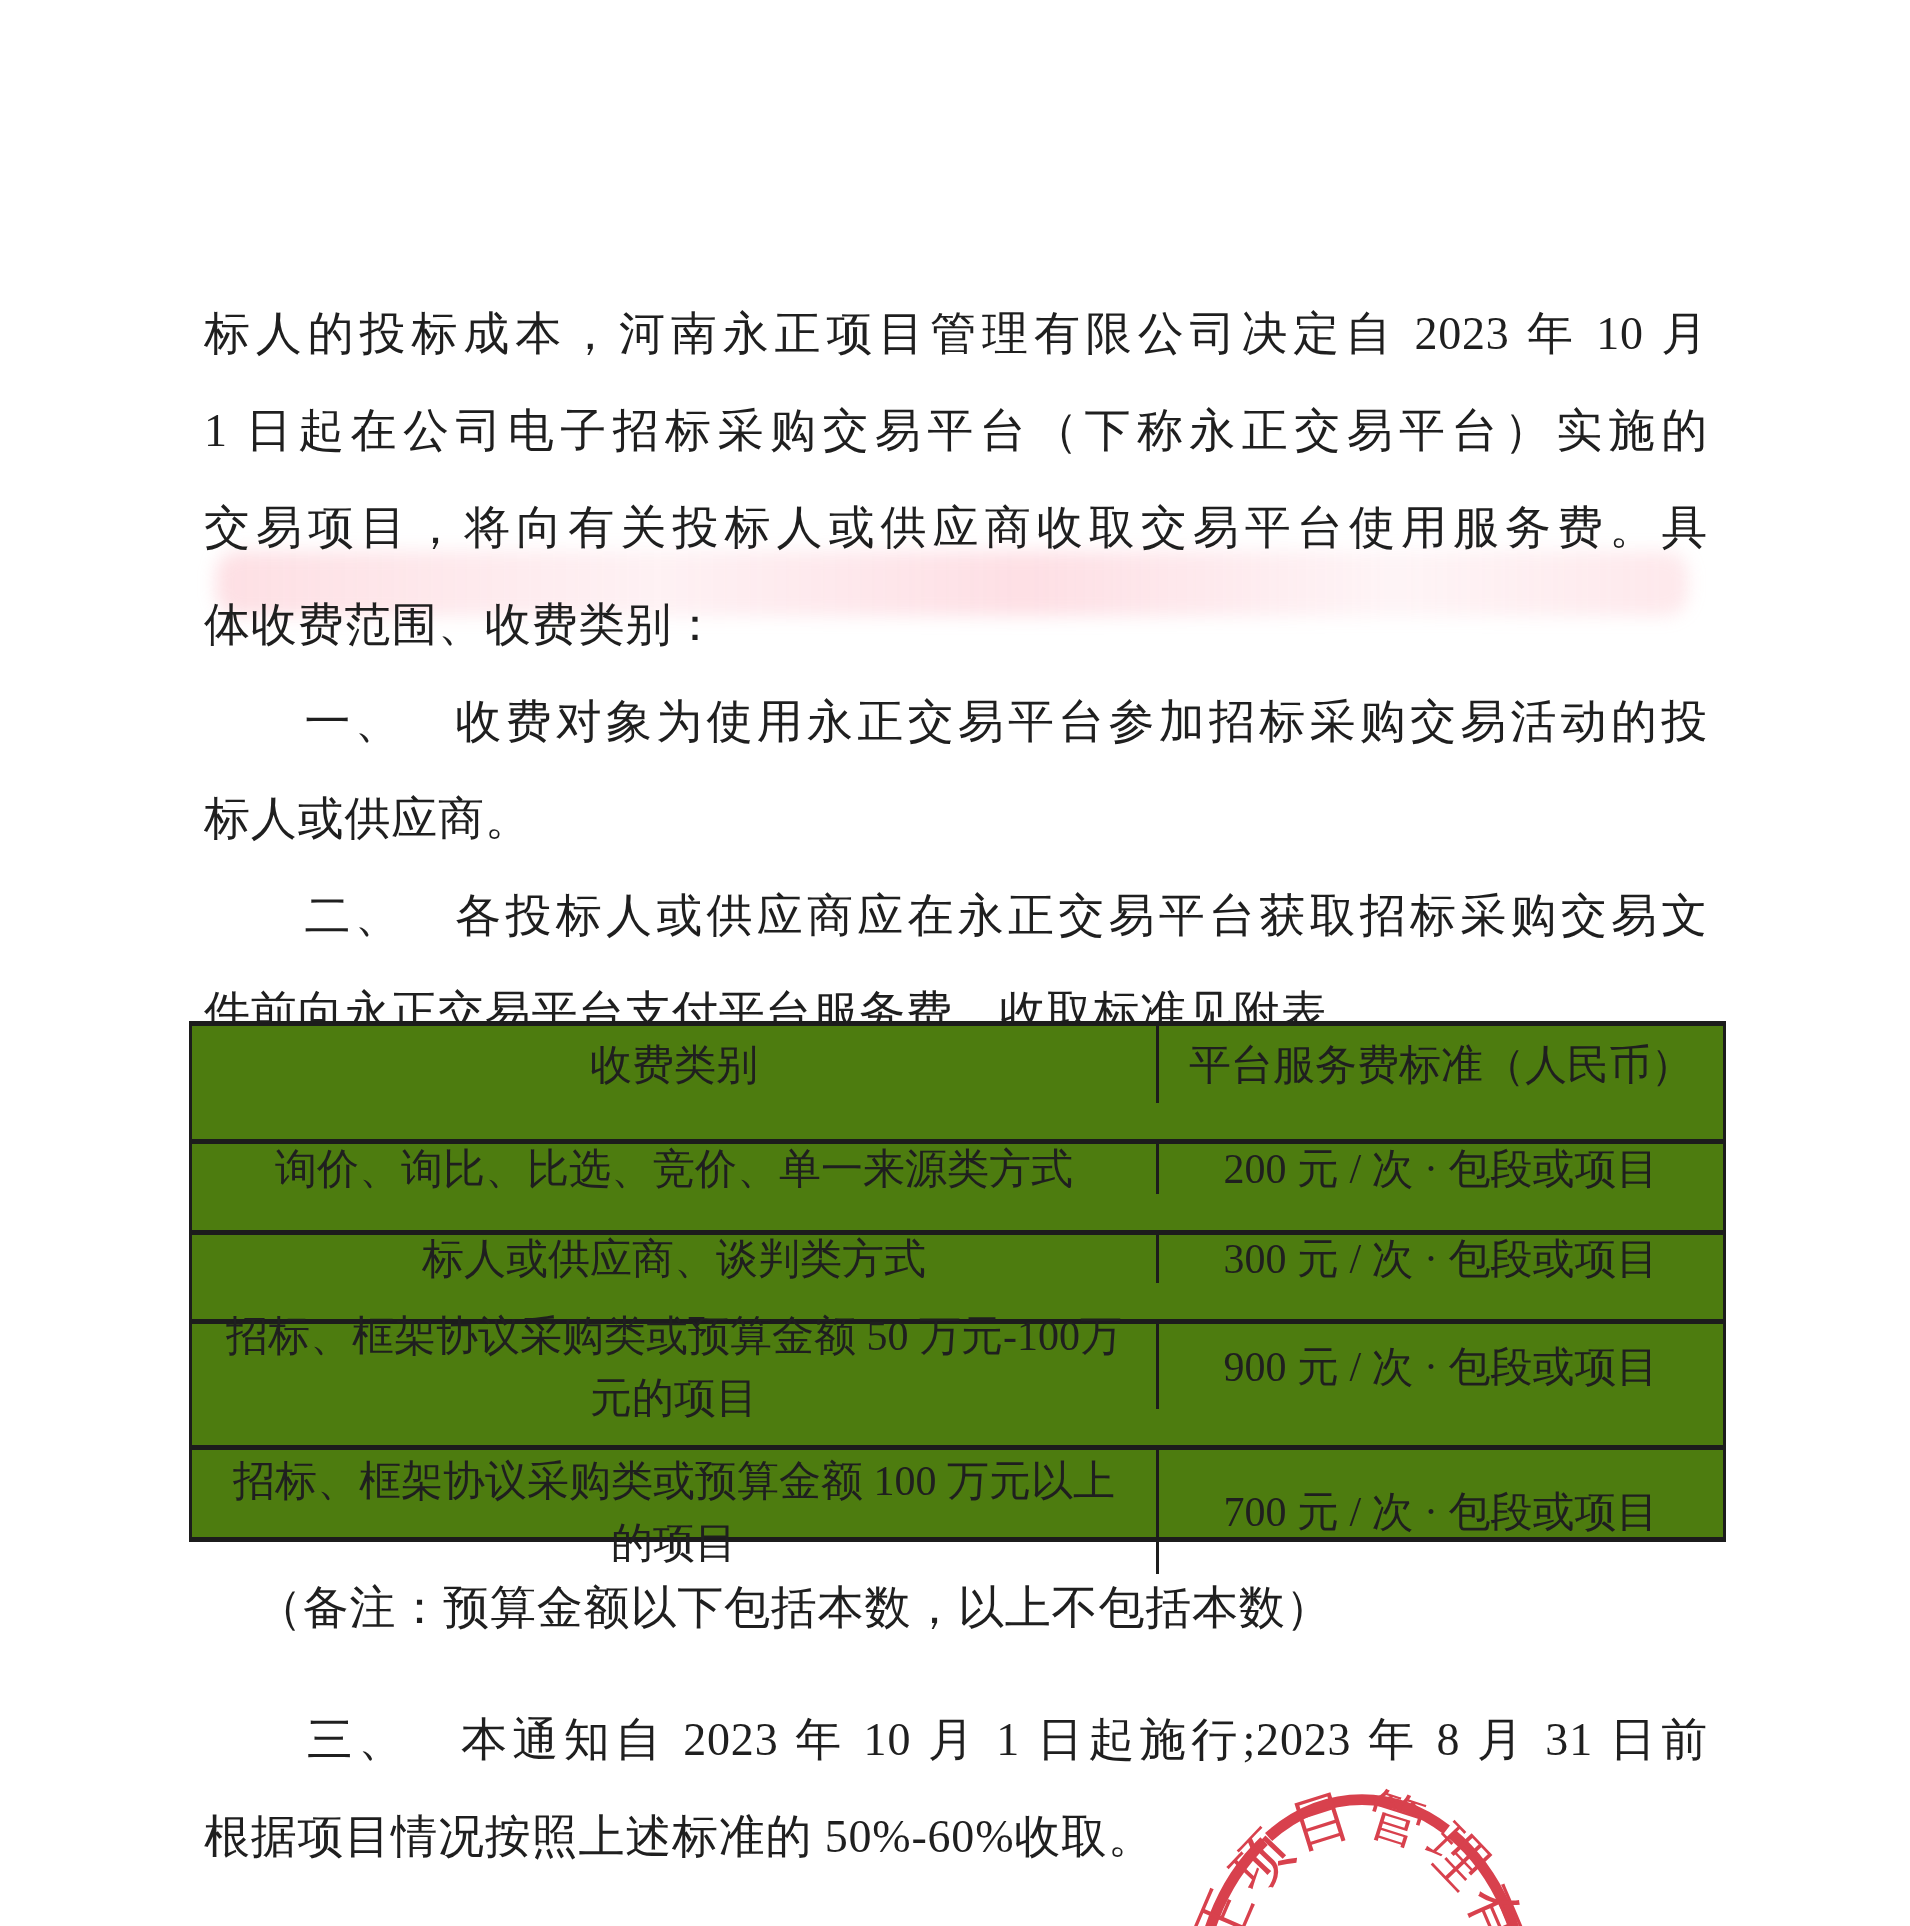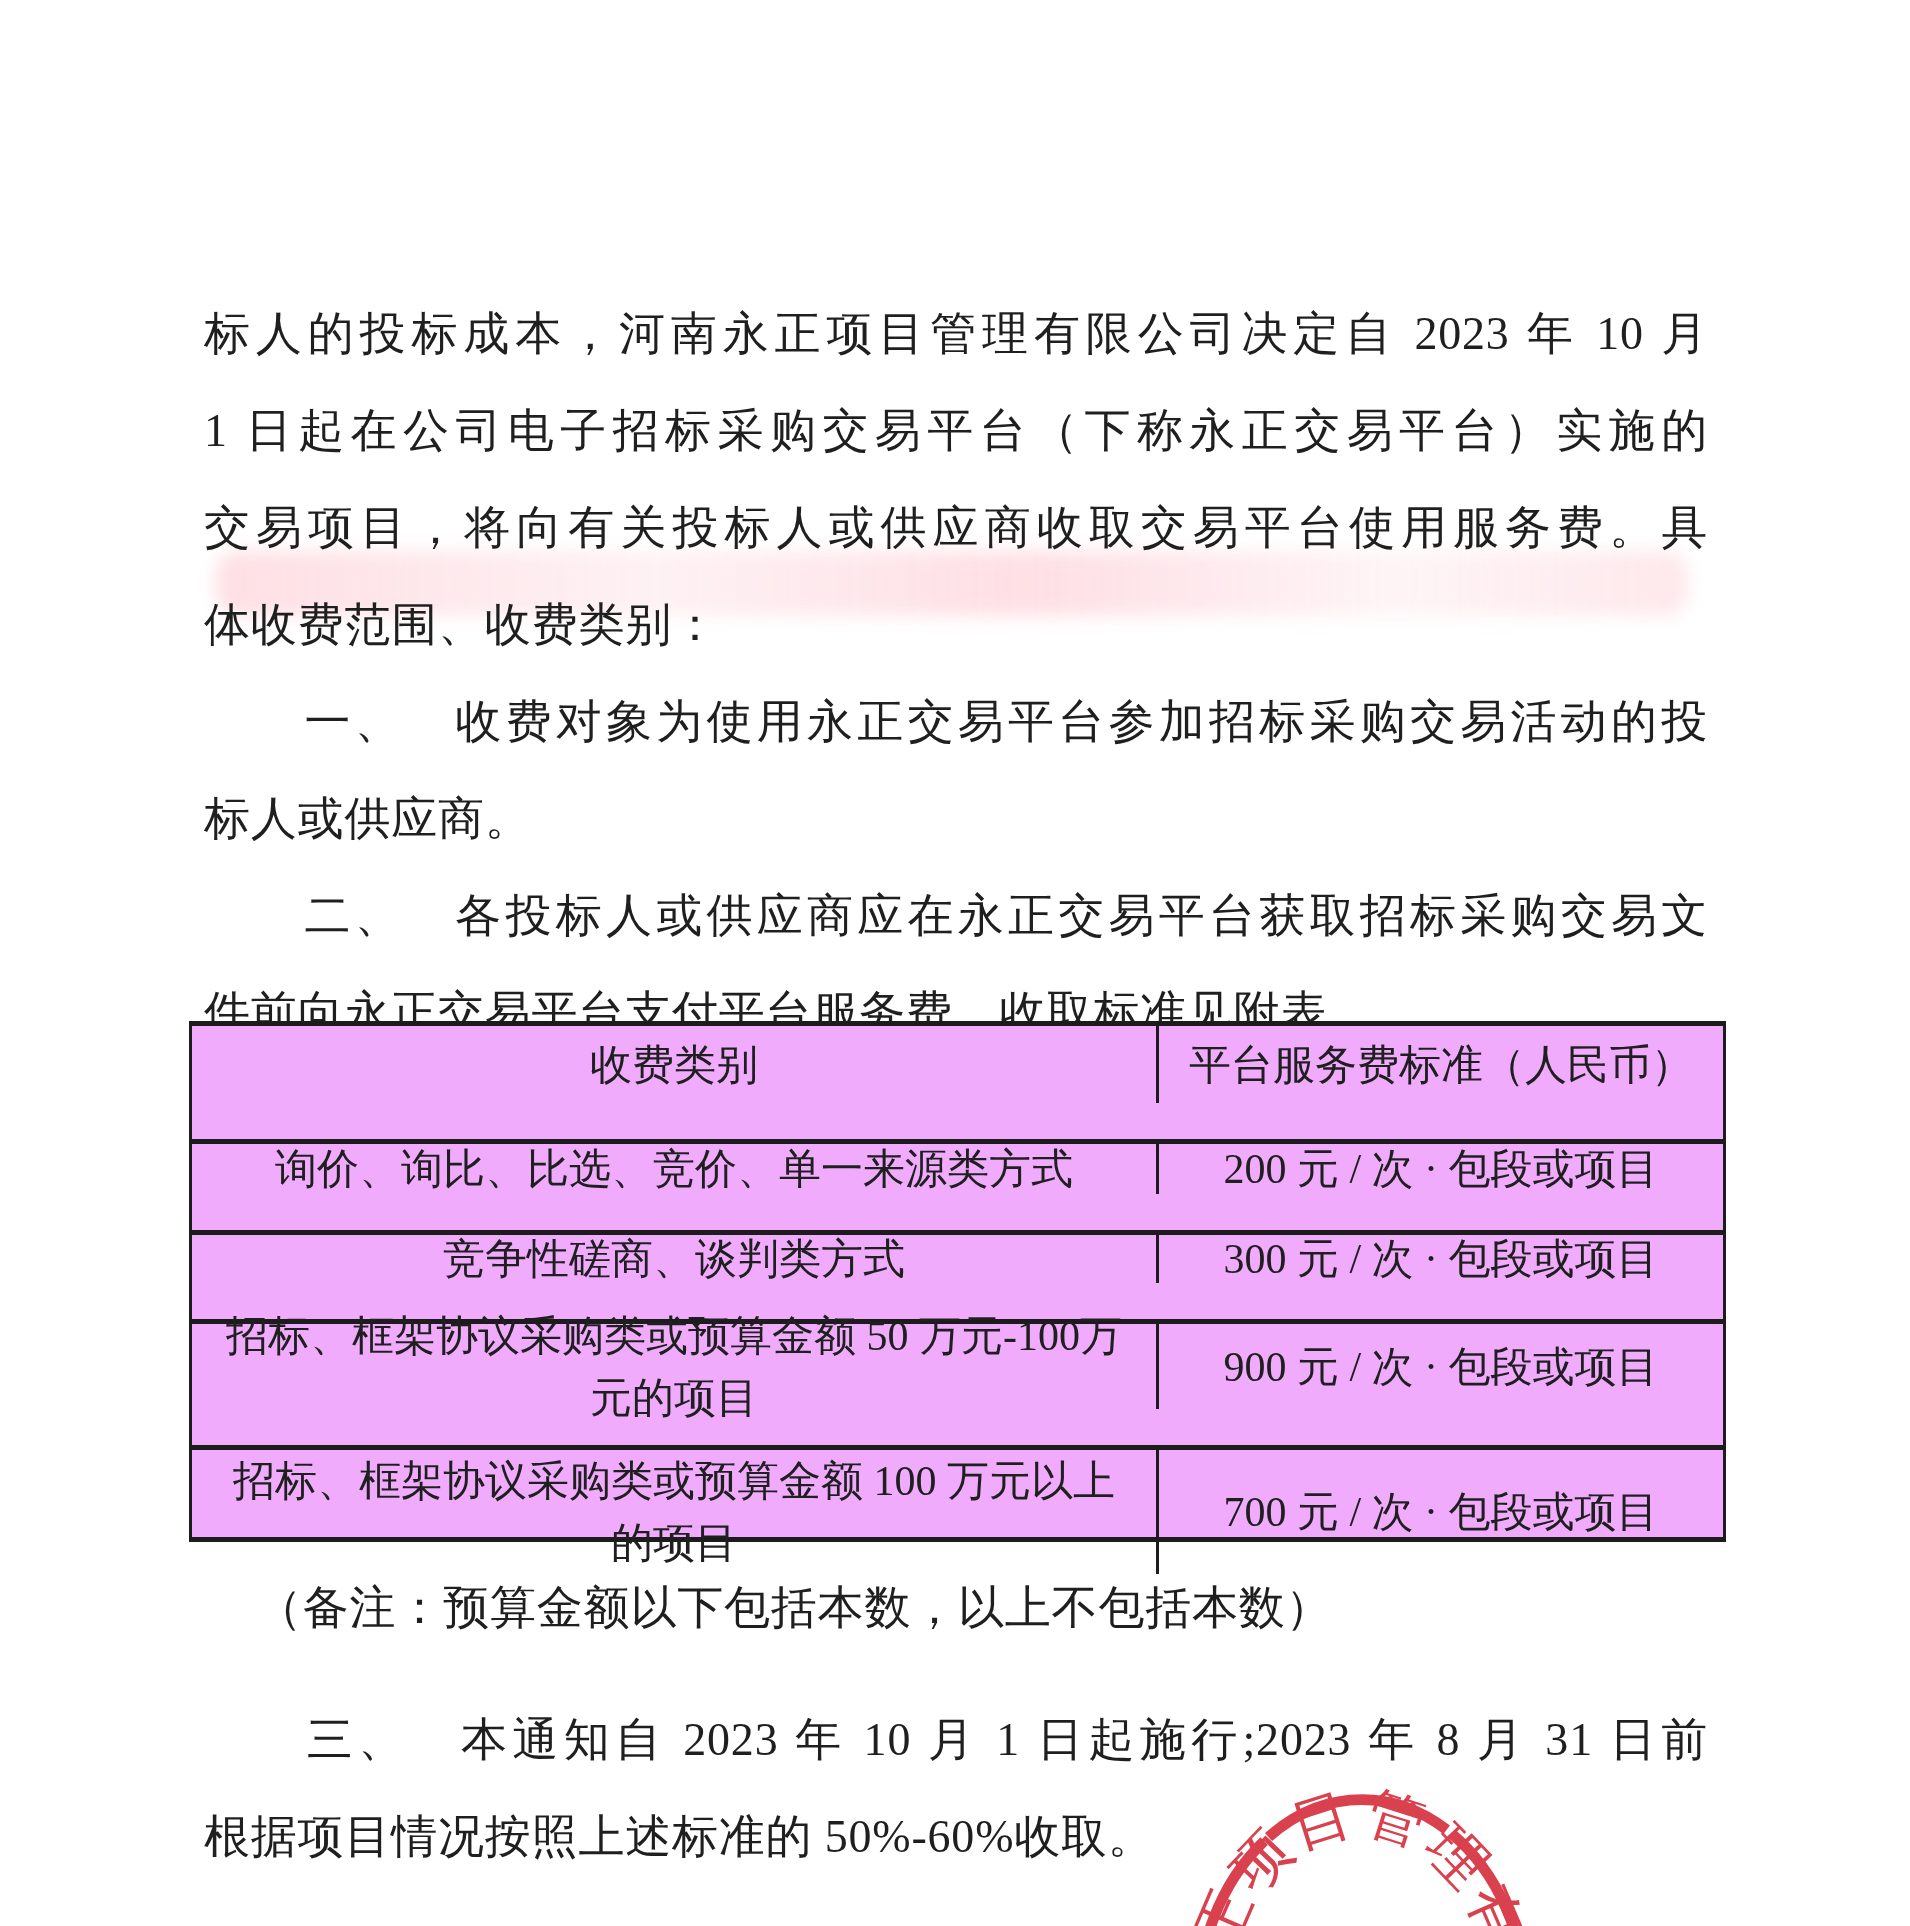--- a/index.html
+++ b/index.html
@@ -44,21 +44,21 @@
     position: absolute;
     left: 189px; top: 1021px;
     width: 1537px; height: 521px;
     box-sizing: border-box;
     border: 3.1px solid #1c1c1c;
     border-top-width: 5.8px;
     border-bottom-width: 5.8px;
     display: grid;
     grid-template-columns: 964px 1fr;
     grid-template-rows: 77px 91px 89px 126px 1fr;
-    background: #f0abfc;
+    background: #4d7c0f;
   }
   .cell {
     display: flex;
     align-items: center;
     justify-content: center;
     text-align: center;
     font-size: 42px;
     line-height: 62px;
     padding: 0 23px;
     box-sizing: border-box;
@@ -108,21 +108,21 @@
     <div class="line short">件前向永正交易平台支付平台服务费，收取标准见附表</div>
   </div>
 
   <div class="fee-table">
     <div class="cell">收费类别</div>
     <div class="cell rborder">平台服务费标准（人民币）</div>
 
     <div class="cell tborder">询价、询比、比选、竞价、单一来源类方式</div>
     <div class="cell tborder rborder">200 元 / 次 · 包段或项目</div>
 
-    <div class="cell tborder">竞争性磋商、谈判类方式</div>
+    <div class="cell tborder">标人或供应商、谈判类方式</div>
     <div class="cell tborder rborder">300 元 / 次 · 包段或项目</div>
 
     <div class="cell tborder">招标、框架协议采购类或预算金额 50 万元-100万元的项目</div>
     <div class="cell tborder rborder">900 元 / 次 · 包段或项目</div>
 
     <div class="cell tborder">招标、框架协议采购类或预算金额 100 万元以上的项目</div>
     <div class="cell tborder rborder">700 元 / 次 · 包段或项目</div>
   </div>
 
   <div class="note-line">（备注：预算金额以下包括本数，以上不包括本数）</div>

